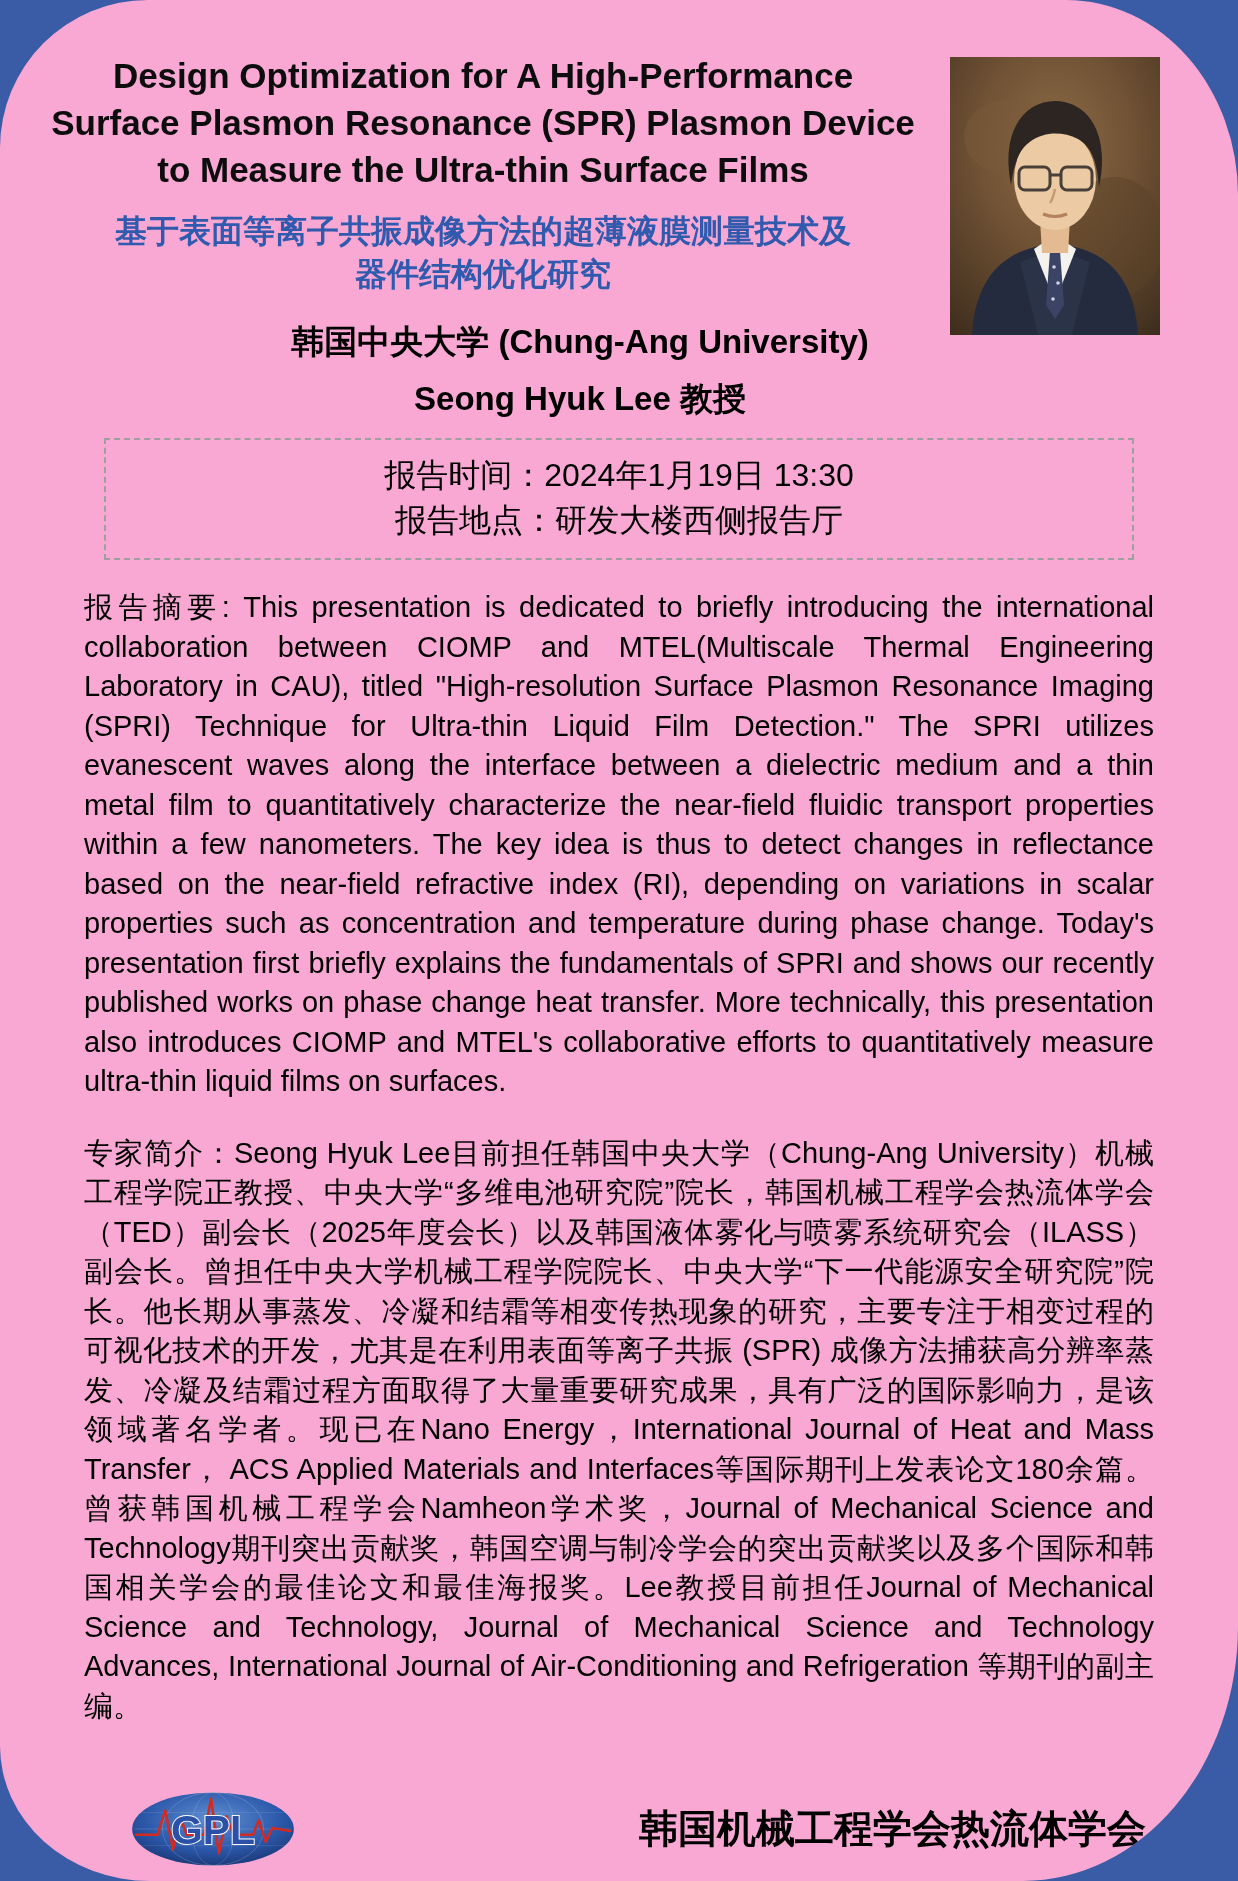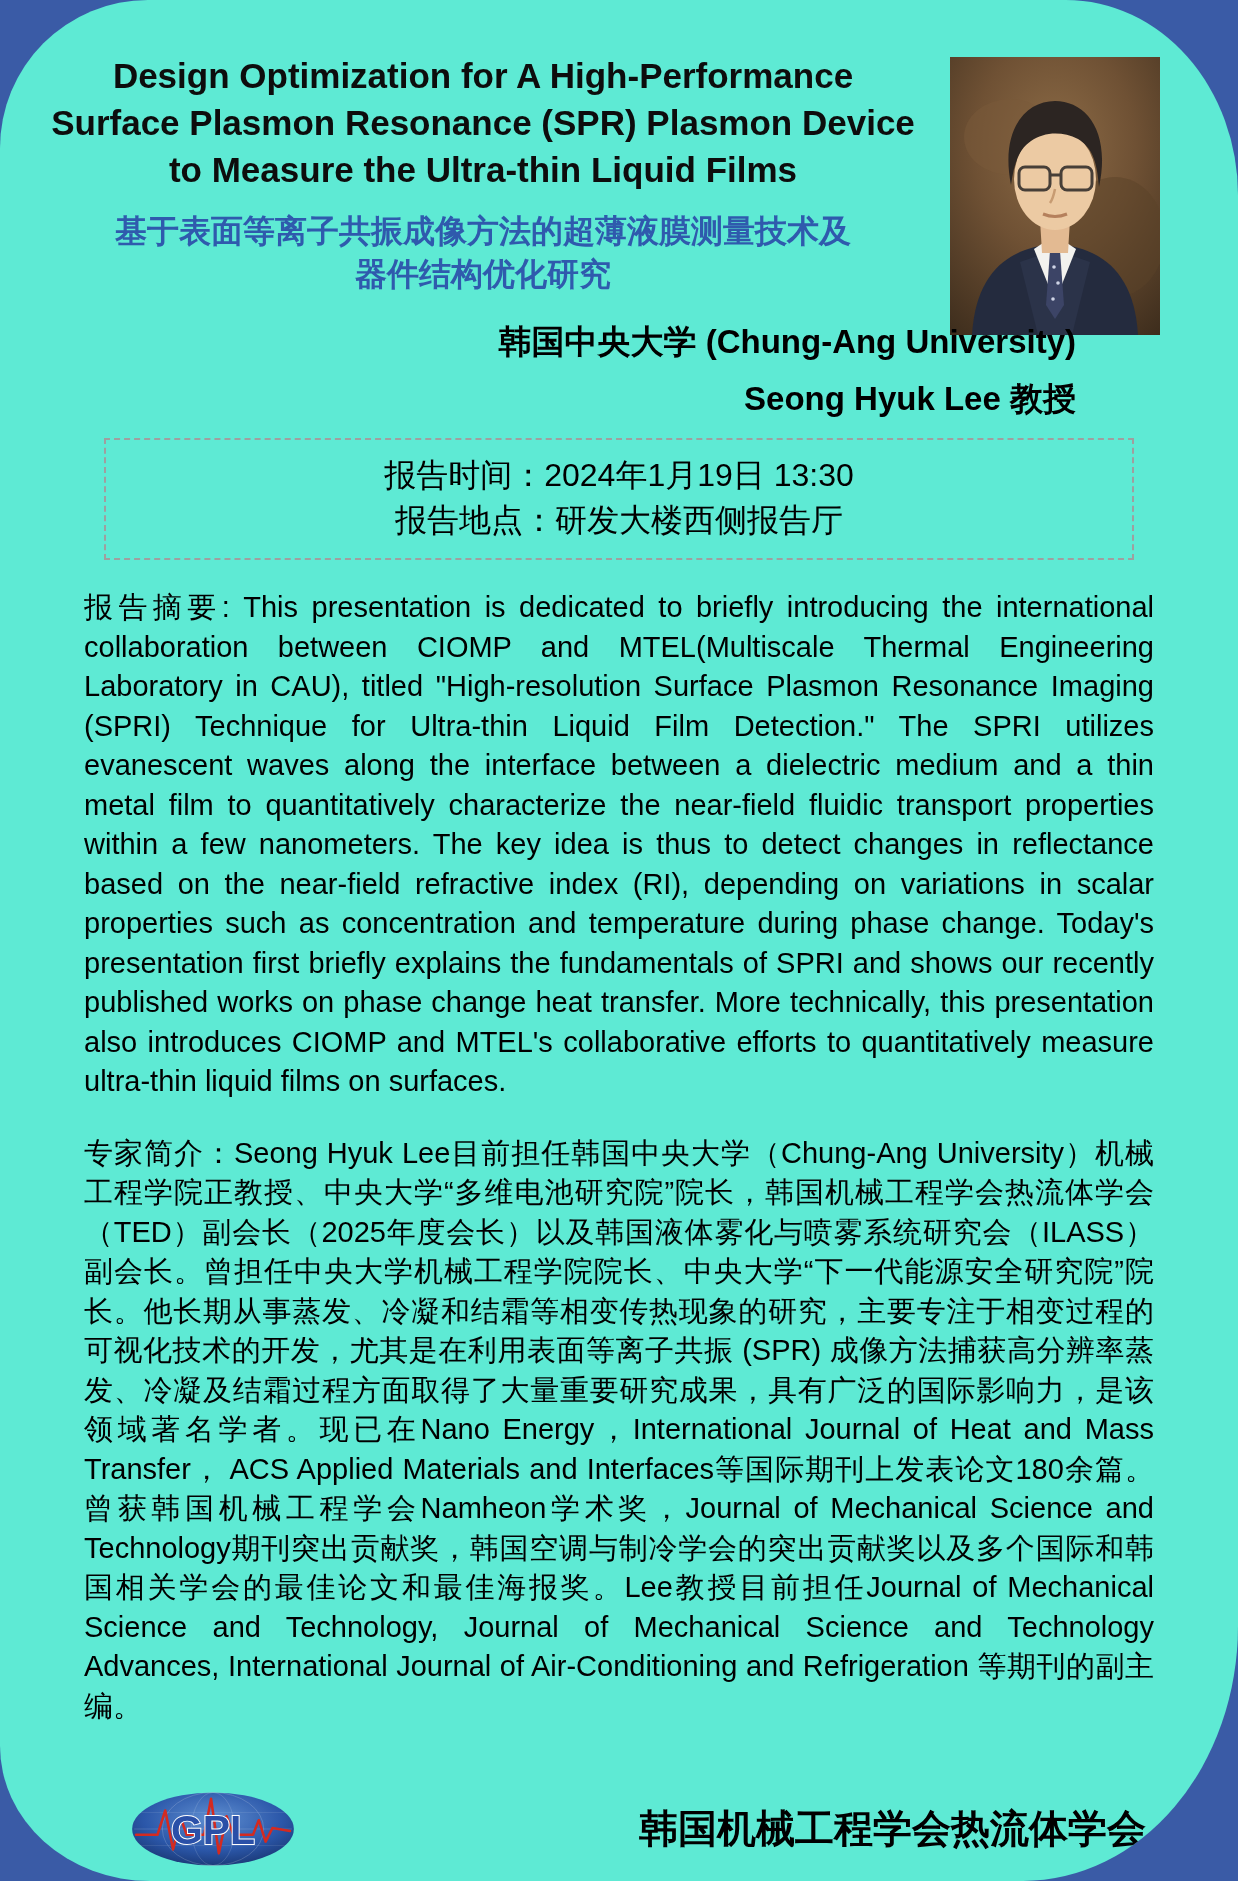--- a/index.html
+++ b/index.html
@@ -5,39 +5,39 @@
   html,body { margin:0; padding:0; }
   body {
     width:1238px; height:1881px;
     background:#3a5ba6;
     position:relative;
     font-family:"Liberation Sans", sans-serif;
     -webkit-font-smoothing:antialiased;
   }
   .page {
     position:absolute; inset:0;
-    background:#5eead4;
+    background:#f9a8d4;
     border-radius:148px 172px 215px 150px / 148px 195px 255px 135px;
     overflow:hidden;
   }
   .content { padding:0 84px; position:relative; }
 
   
   .photo {
     position:absolute; top:57px; right:78px;
     width:210px; height:278px;
     overflow:hidden;
   }
   .photo svg { display:block; width:100%; height:100%; }
 
   .header-text { margin:0 216px 0 -56px; padding-top:52px; text-align:center; }
   .title { font-size:35px; font-weight:bold; color:#0d0d0d; line-height:47px; letter-spacing:0; }
   .subtitle { margin-top:17px; font-size:32px; font-weight:bold; line-height:43px; color:#2f5aad; }
 
-  .sub-head { margin-right:78px; text-align:right; }
+  .sub-head { margin-right:78px; text-align:center; }
   .affiliation { margin-top:24px; font-size:33px; font-weight:bold; color:#000; }
   .speaker { margin-top:12px; font-size:33px; font-weight:bold; color:#000; }
 
   
   .schedule-box {
     margin:16px 20px 0;
     border:2px dashed #9f9f9f;
     padding:13px 0 15px;
     text-align:center;
   }
@@ -111,21 +111,21 @@
       <path d="M93 157 Q105 162 117 157" stroke="#b5805c" stroke-width="3" fill="none"></path>
     </svg>
   </div>
 
   <div class="content">
 
     <div class="header-text">
       <div class="title">
         <div>Design Optimization for A High-Performance</div>
         <div>Surface Plasmon Resonance (SPR) Plasmon Device</div>
-        <div>to Measure the Ultra-thin Liquid Films</div>
+        <div>to Measure the Ultra-thin Surface Films</div>
       </div>
       <div class="subtitle">
         <div>基于表面等离子共振成像方法的超薄液膜测量技术及</div>
         <div>器件结构优化研究</div>
       </div>
     </div>
 
     <div class="sub-head">
       <div class="affiliation">韩国中央大学 (Chung-Ang University)</div>
       <div class="speaker">Seong Hyuk Lee 教授</div>

